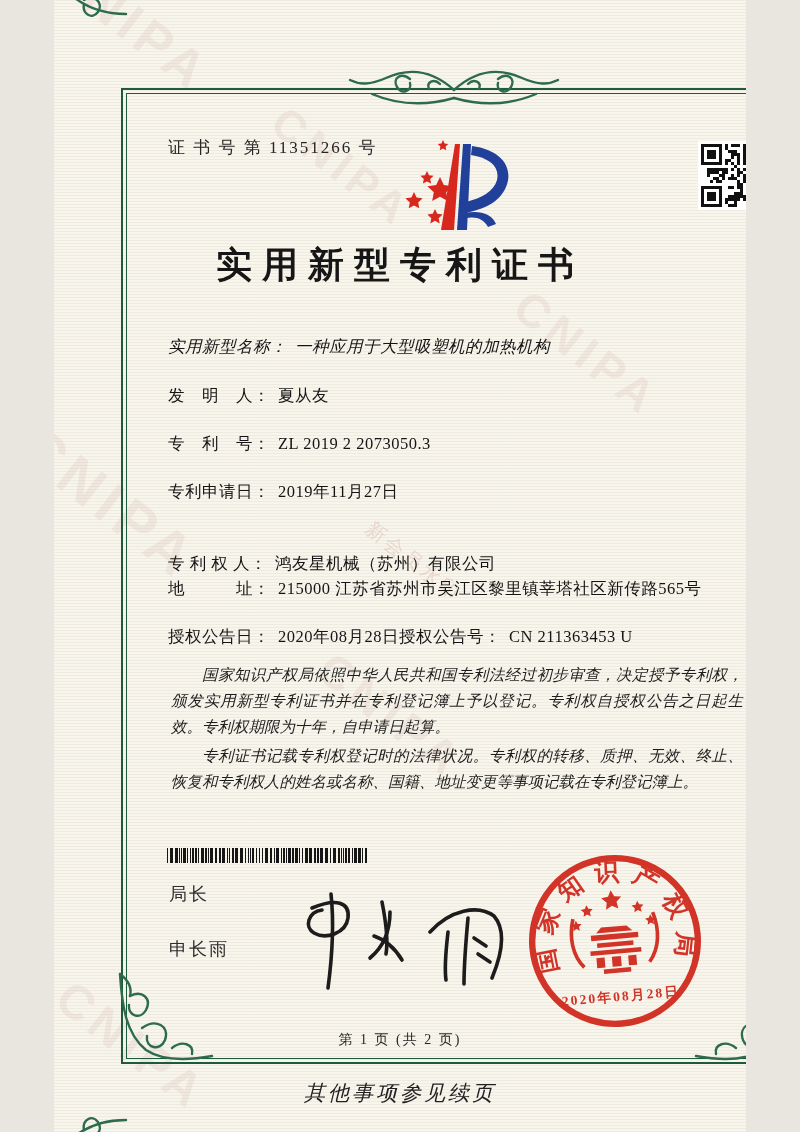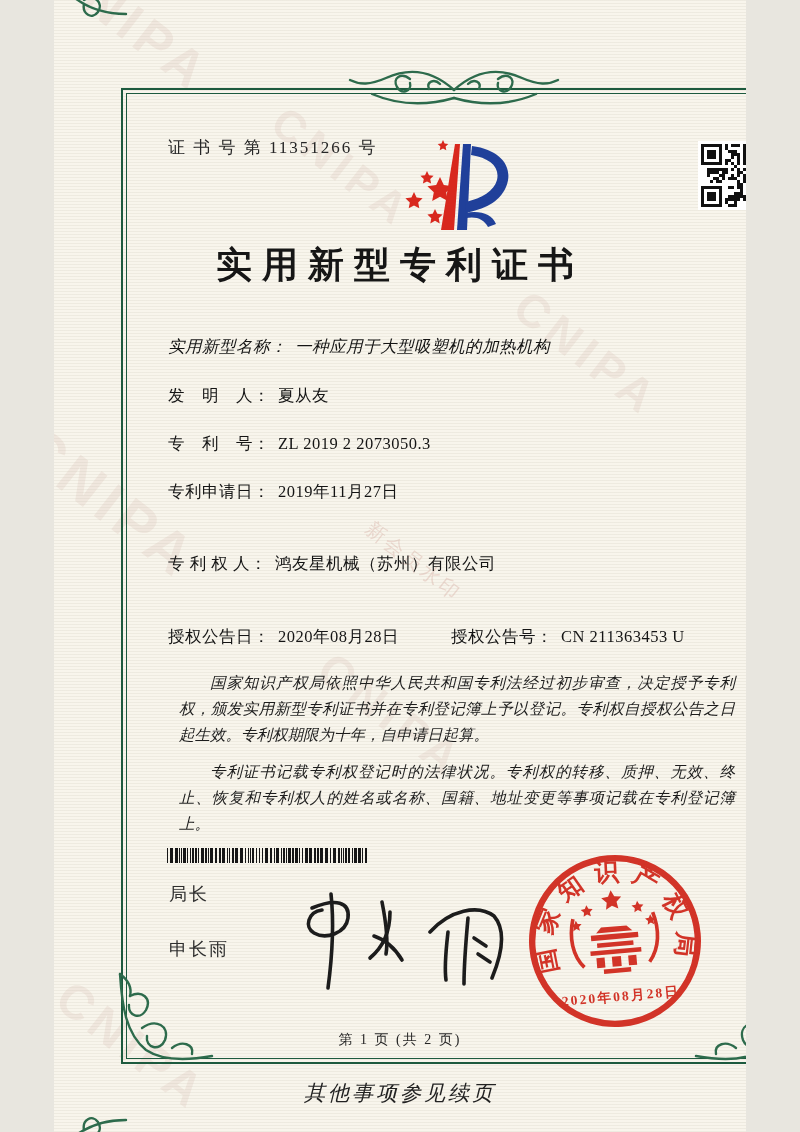--- a/index.html
+++ b/index.html
@@ -28,24 +28,24 @@
   .cert-no{position:absolute;left:114px;top:136px;font-size:17px;letter-spacing:2px;color:#262626;}
 
   .logo{position:absolute;left:338px;top:130px;width:126px;height:108px;}
   .qr{position:absolute;left:644px;top:141px;width:63px;height:63px;background:#ffffff;padding:3px;}
 
   .title{position:absolute;left:0;top:241px;width:100%;text-align:center;font-size:36px;font-weight:bold;letter-spacing:10px;color:#161616;}
 
   .field{position:absolute;left:114px;font-size:16.5px;color:#141414;white-space:nowrap;letter-spacing:0.5px;}
   .f1{top:336px;font-style:italic;} .f2{top:385px;} .f3{top:433px;} .f4{top:481px;} .f5{top:529px;margin-top:24px;} .f6{top:578px;} .f7{top:626px;}
   .field .val{margin-left:8px;}
-  .grant-no{margin-left:52px;}
+  .grant-no{}
 
   .body-text{position:absolute;left:113px;top:658px;width:580px;font-size:15.5px;line-height:25.8px;color:#1d1d1d;text-align:justify;font-style:italic;}
-  .body-text p{margin:12px;text-indent:2em;}
+  .body-text p{margin:4px;text-indent:2em;}
 
   .barcode{position:absolute;left:113px;top:848px;width:208px;height:15px;display:flex;align-items:stretch;}
   .barcode div{height:100%;}
 
   .signer{position:absolute;left:115px;font-family:"Liberation Sans","DejaVu Sans",sans-serif;font-size:18px;font-weight:500;color:#2e2e2e;letter-spacing:2px;}
   .signer-title{top:882px;}
   .signer-name{top:937px;}
   .signature{position:absolute;left:224px;top:888px;width:232px;height:108px;}
 
   .seal{position:absolute;left:470px;top:850px;width:182px;height:182px;transform:rotate(-5deg);opacity:0.94;}
@@ -282,20 +282,23 @@
     </div>
     <div class="field f3">
       <span class="lbl">专　利　号：</span><span class="val">ZL 2019 2 2073050.3</span>
     </div>
     <div class="field f4">
       <span class="lbl">专利申请日：</span><span class="val">2019年11月27日</span>
     </div>
     <div class="field f5">
       <span class="lbl">专 利 权 人：</span><span class="val">鸿友星机械（苏州）有限公司</span>
     </div>
+    <div class="field f6">
+      <span class="lbl">地　　　址：</span><span class="val">215000 江苏省苏州市吴江区黎里镇莘塔社区新传路565号</span>
+    </div>
     <div class="field f7">
       <span><span class="lbl">授权公告日：</span><span class="val">2020年08月28日</span></span><span class="grant-no"><span class="lbl">授权公告号：</span><span class="val">CN 211363453 U</span></span>
     </div>
 
     <div class="body-text">
       <p>国家知识产权局依照中华人民共和国专利法经过初步审查，决定授予专利权，颁发实用新型专利证书并在专利登记簿上予以登记。专利权自授权公告之日起生效。专利权期限为十年，自申请日起算。</p>
       <p>专利证书记载专利权登记时的法律状况。专利权的转移、质押、无效、终止、恢复和专利权人的姓名或名称、国籍、地址变更等事项记载在专利登记簿上。</p>
     </div>
 
     <div class="barcode">

